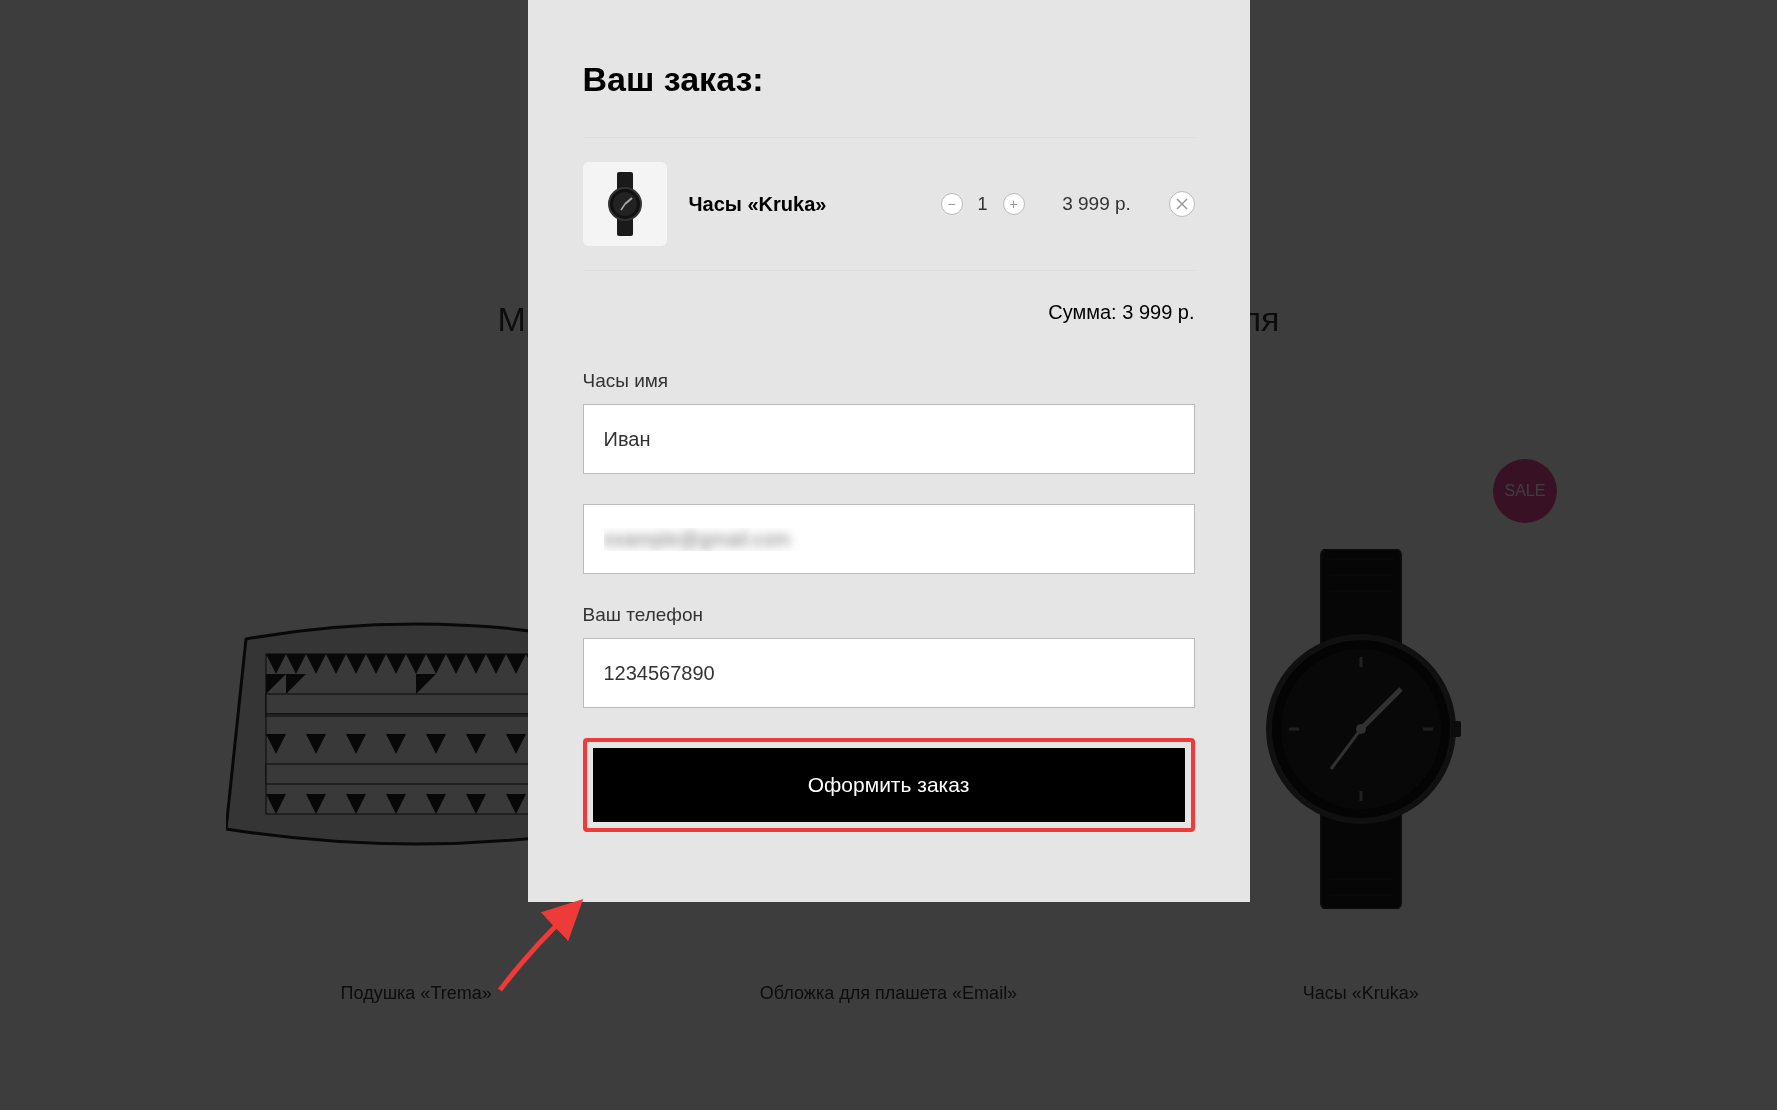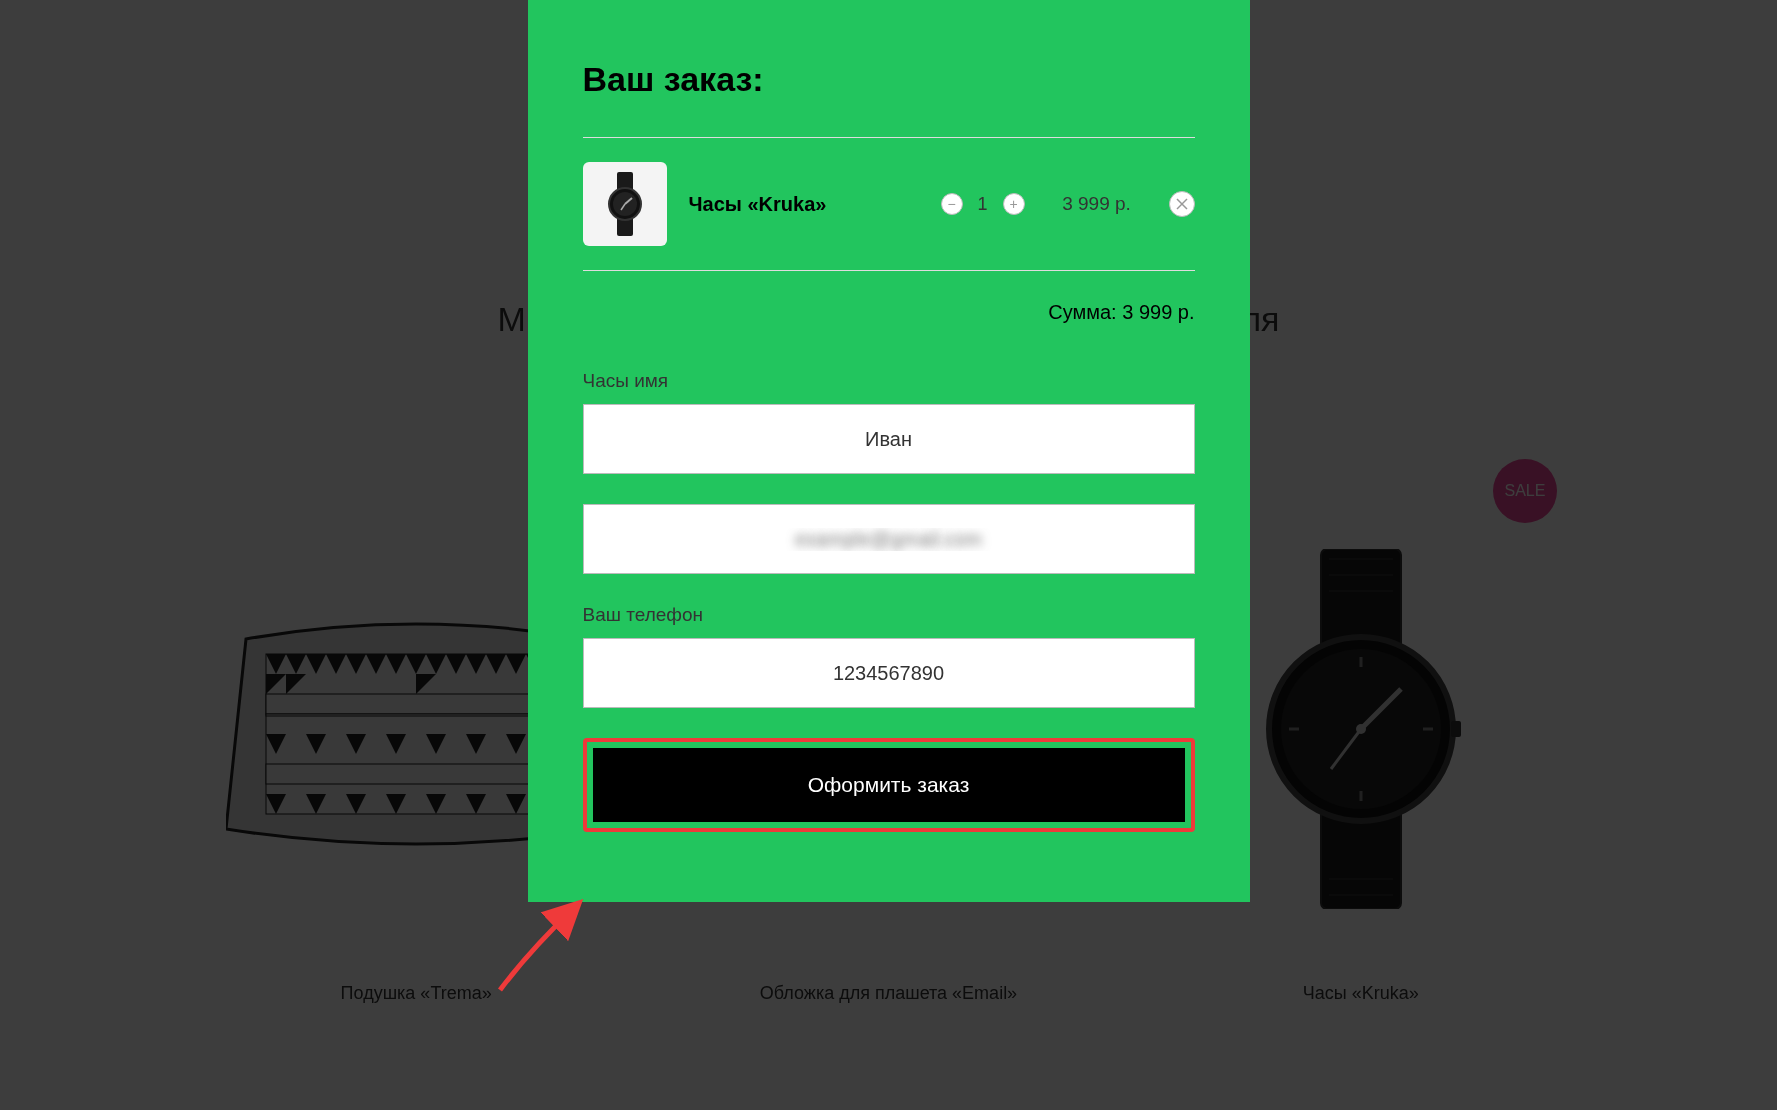--- a/index.html
+++ b/index.html
@@ -73,21 +73,21 @@
   background: rgba(0,0,0,0.76);
 }
 
 
 .modal {
   position: absolute;
   top: 0;
   left: 50%;
   transform: translateX(-50%);
   width: 722px;
-  background: #22c55e;
+  background: #e5e5e5;
   padding: 60px 55px 70px 55px;
 }
 
 .modal-title {
   font-size: 34px;
   font-weight: 700;
   color: #000;
   margin-bottom: 38px;
 }
 
@@ -181,21 +181,20 @@
   font-weight: 300;
 }
 .form-input {
   width: 100%;
   height: 70px;
   border: 1px solid #bbb;
   padding: 0 20px;
   font-size: 20px;
   color: #333;
   outline: none;
-  text-align: center;
 }
 .form-input.blurred {
   color: transparent;
   text-shadow: 0 0 10px rgba(80,80,80,0.8);
 }
 
 .submit-wrapper {
   border: 4px solid #ef3a3a;
   padding: 6px;
   border-radius: 4px;

